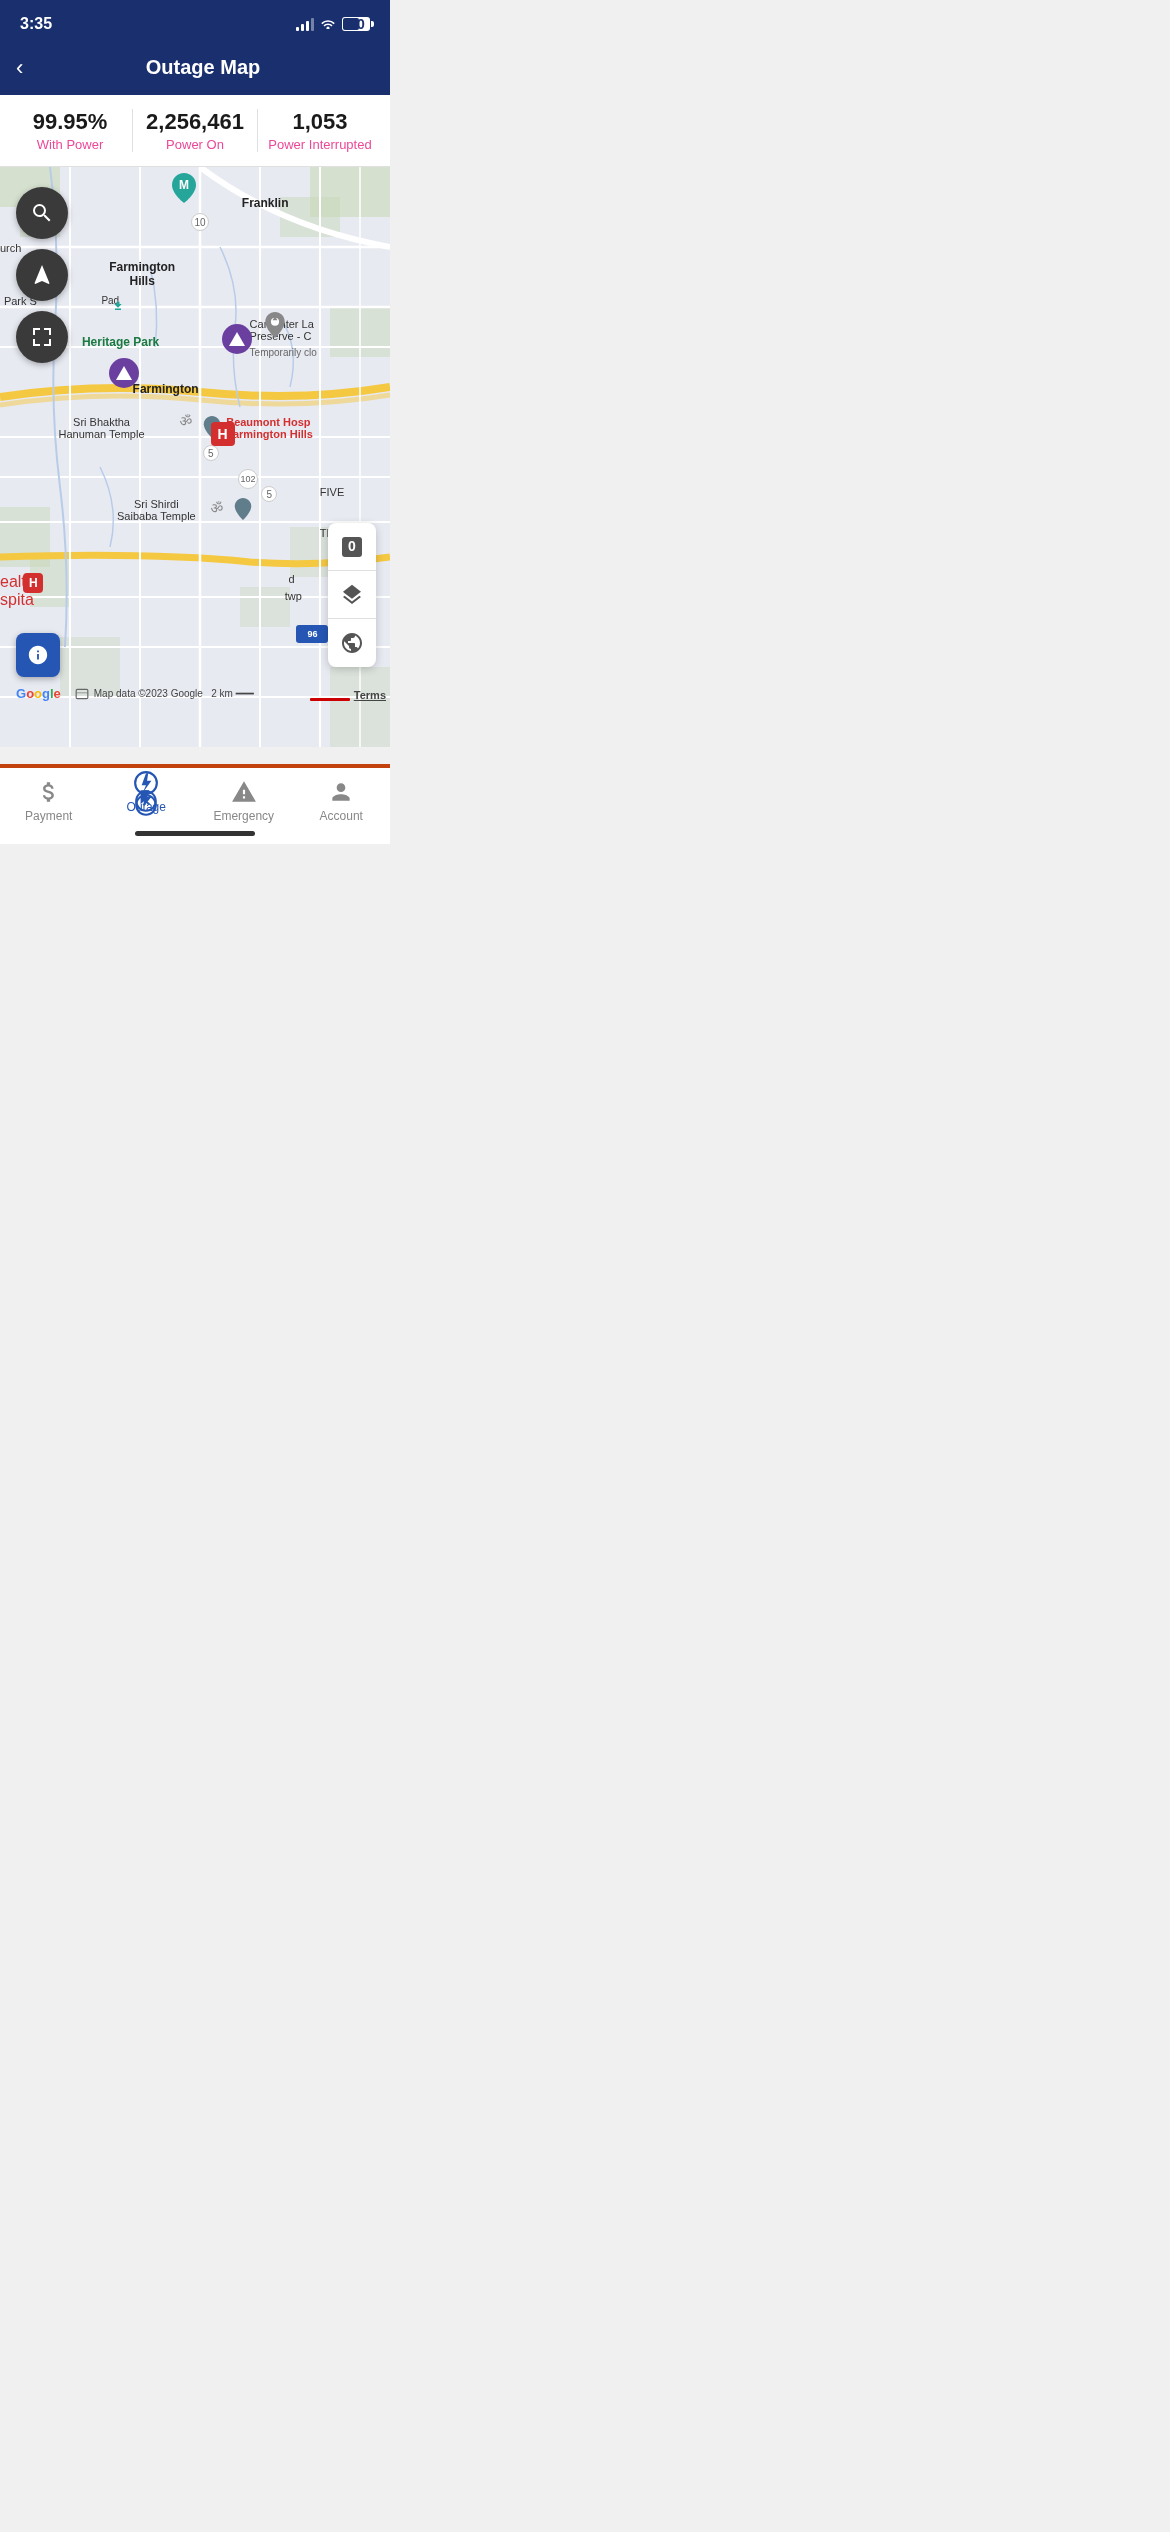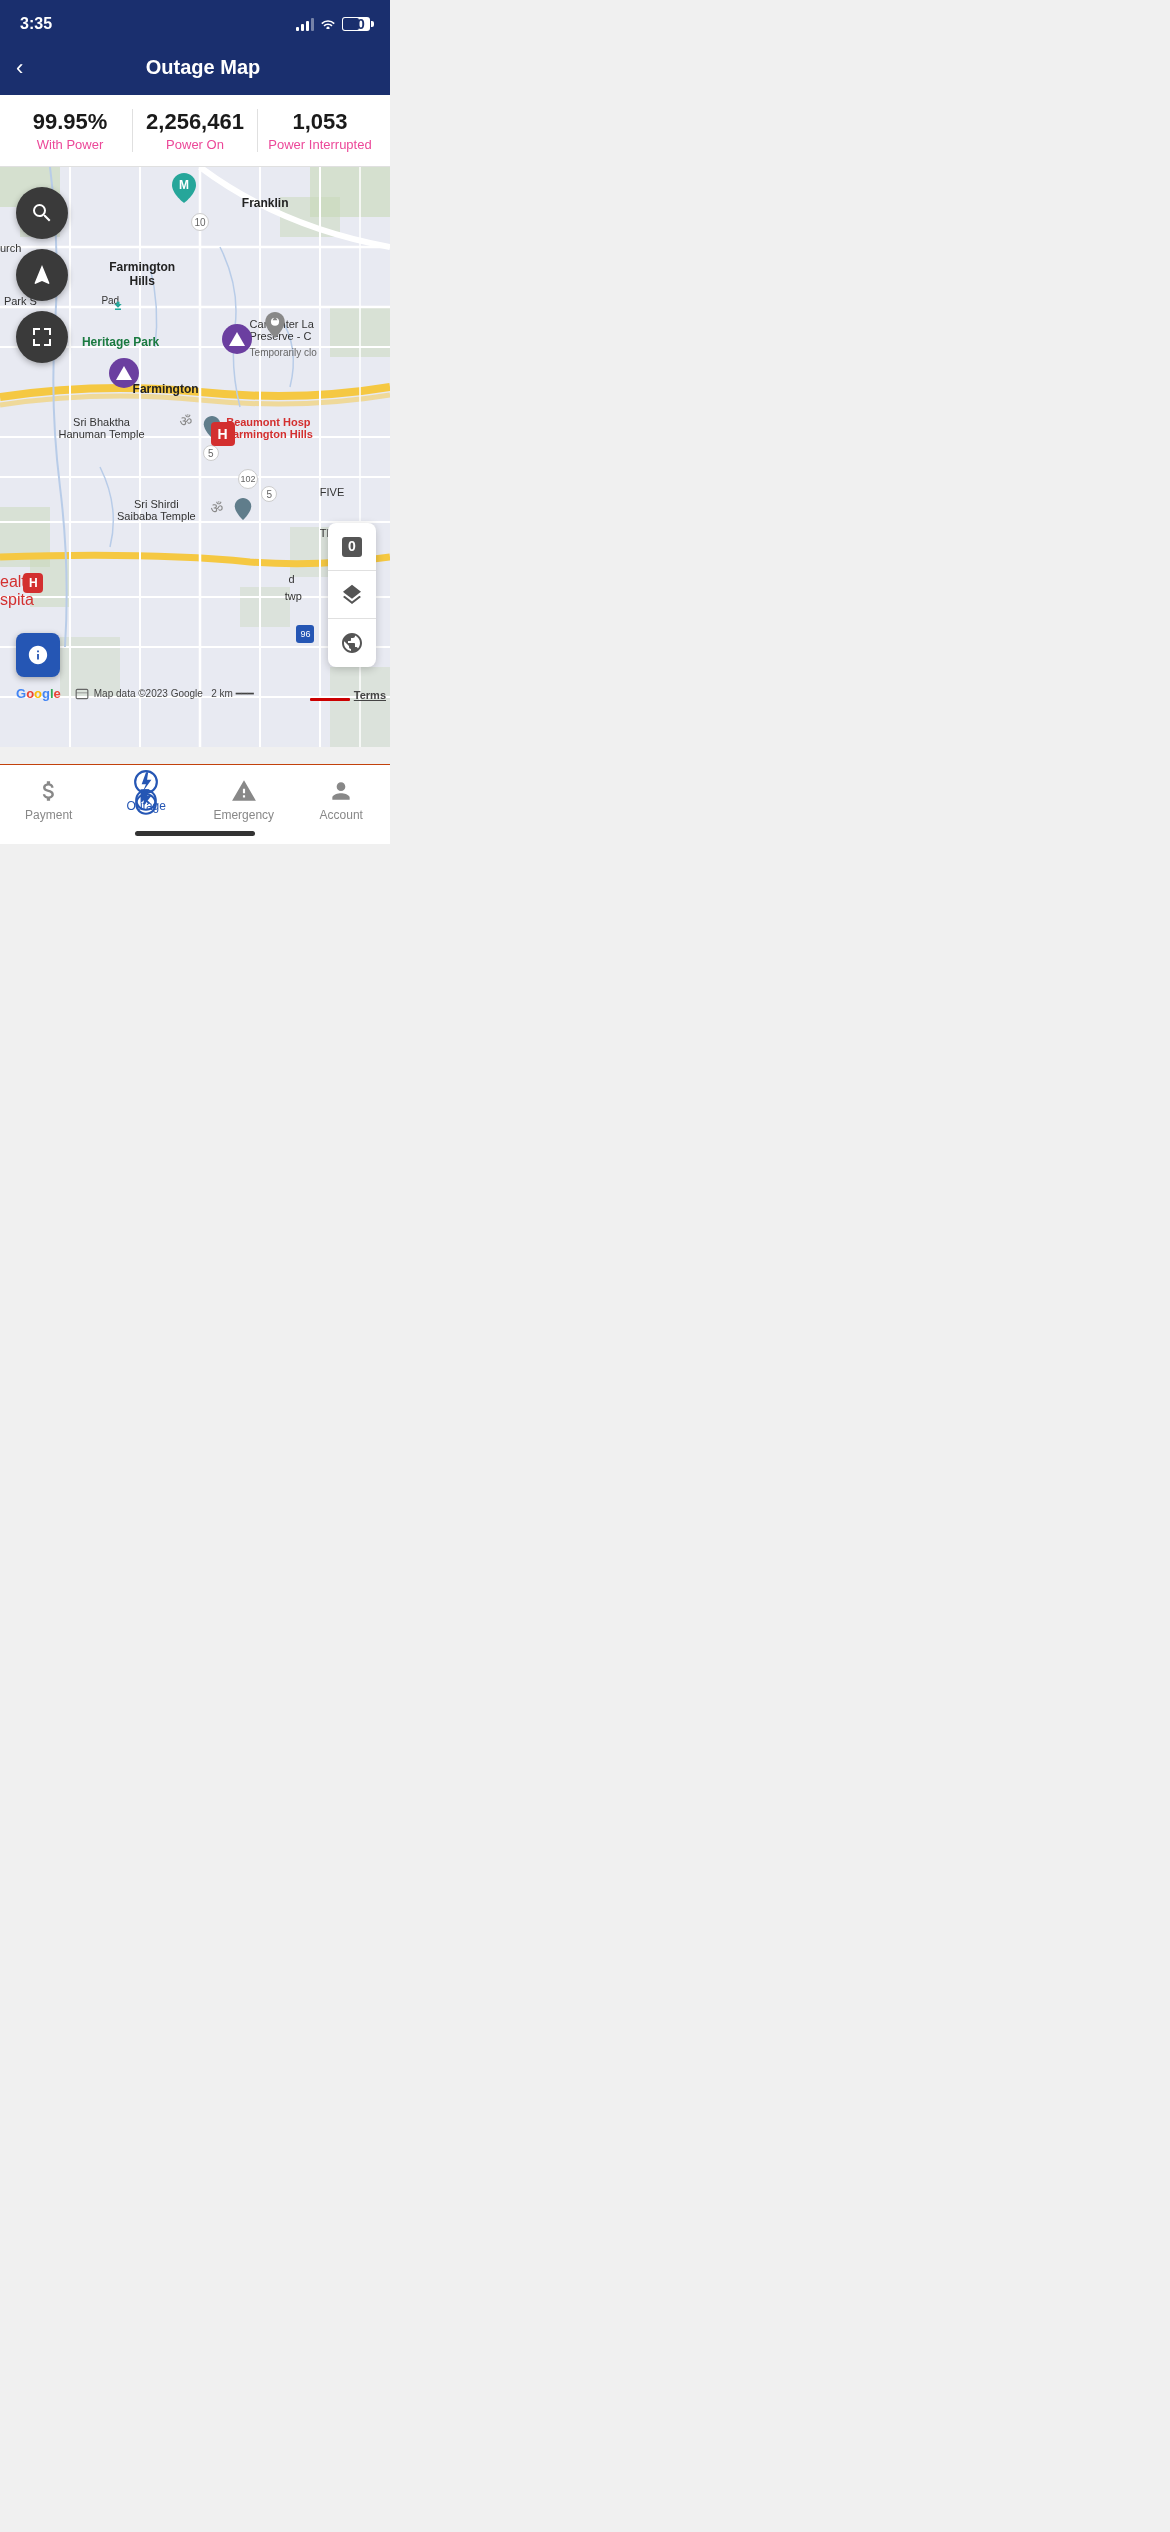--- a/index.html
+++ b/index.html
@@ -255,21 +255,21 @@
       border-bottom: 14px solid white;
     }
 
     
     .bottom-nav {
       position: absolute;
       bottom: 0;
       left: 0;
       right: 0;
       background: white;
-      border-top: 1px solid #c2410c;
+      border-top: 4px solid #c2410c;
       display: flex;
       justify-content: space-around;
       align-items: center;
       padding: 10px 0 20px;
       height: 80px;
     }
     .nav-item {
       display: flex;
       flex-direction: column;
       align-items: center;
@@ -446,21 +446,21 @@
   <div class="map-label" style="top:55%; left:82%; font-size:11px;">FIVE</div>
   <div class="map-label" style="top:62%; left:82%; font-size:11px;">TH</div>
   <div class="map-label" style="top:70%; left:0%; font-size:16px; color:#d32f2f;">ealth<br>spita</div>
   <div class="map-label" style="top:70%; left:74%; font-size:11px;">d</div>
   <div class="map-label" style="top:73%; left:73%; font-size:11px;">twp</div>
 
   <div class="road-label" style="position:absolute; top:8%; left:49%; font-size:10px; background:white; border-radius:50%; width:18px; height:18px; display:flex; align-items:center; justify-content:center; border:1px solid #ccc;">10</div>
   <div class="road-label" style="position:absolute; top:48%; left:52%; font-size:10px; background:white; border-radius:50%; width:16px; height:16px; display:flex; align-items:center; justify-content:center; border:1px solid #ccc;">5</div>
   <div class="road-label" style="position:absolute; top:52%; left:61%; font-size:9px; background:white; border-radius:50%; width:20px; height:20px; display:flex; align-items:center; justify-content:center; border:1px solid #ccc;">102</div>
   <div class="road-label" style="position:absolute; top:55%; left:67%; font-size:10px; background:white; border-radius:50%; width:16px; height:16px; display:flex; align-items:center; justify-content:center; border:1px solid #ccc;">5</div>
-  <div style="position:absolute; top:79%; left:76%; background:#2556b4; color:white; border-radius:3px; width:18px; height:18px; font-size:9px; display:flex; align-items:center; justify-content:center; font-weight:400;">96</div>
+  <div style="position:absolute; top:79%; left:76%; background:#2556b4; color:white; border-radius:3px; width:32px; height:18px; font-size:9px; display:flex; align-items:center; justify-content:center; font-weight:700;">96</div>
 
   <div style="position:absolute; top:1%; left:44%;">
     <svg width="24" height="30" viewBox="0 0 24 30">
       <path d="M12 0C5.4 0 0 5.4 0 12c0 9 12 18 12 18s12-9 12-18C24 5.4 18.6 0 12 0z" fill="#26a69a"></path>
       <text x="12" y="16" text-anchor="middle" fill="white" font-size="12" font-weight="bold">M</text>
     </svg>
   </div>
 
   <div class="outage-marker" style="top:27%; left:57%;">
     <div class="marker-triangle"></div>

